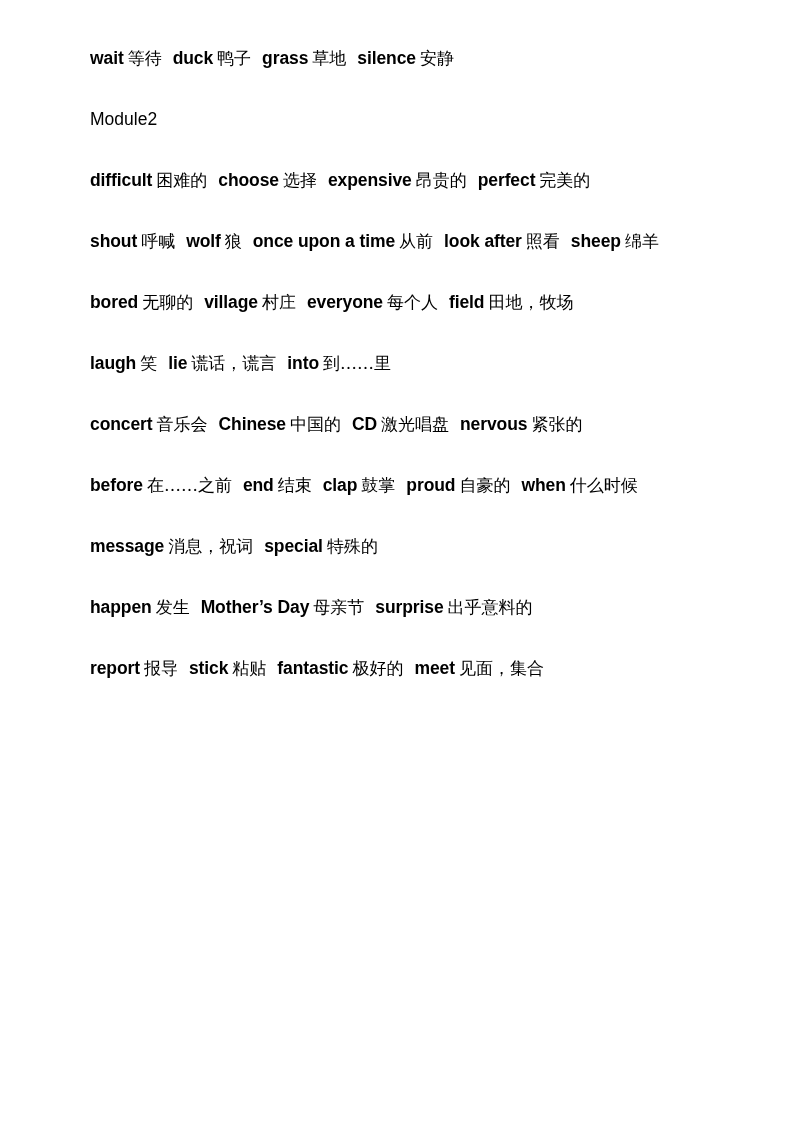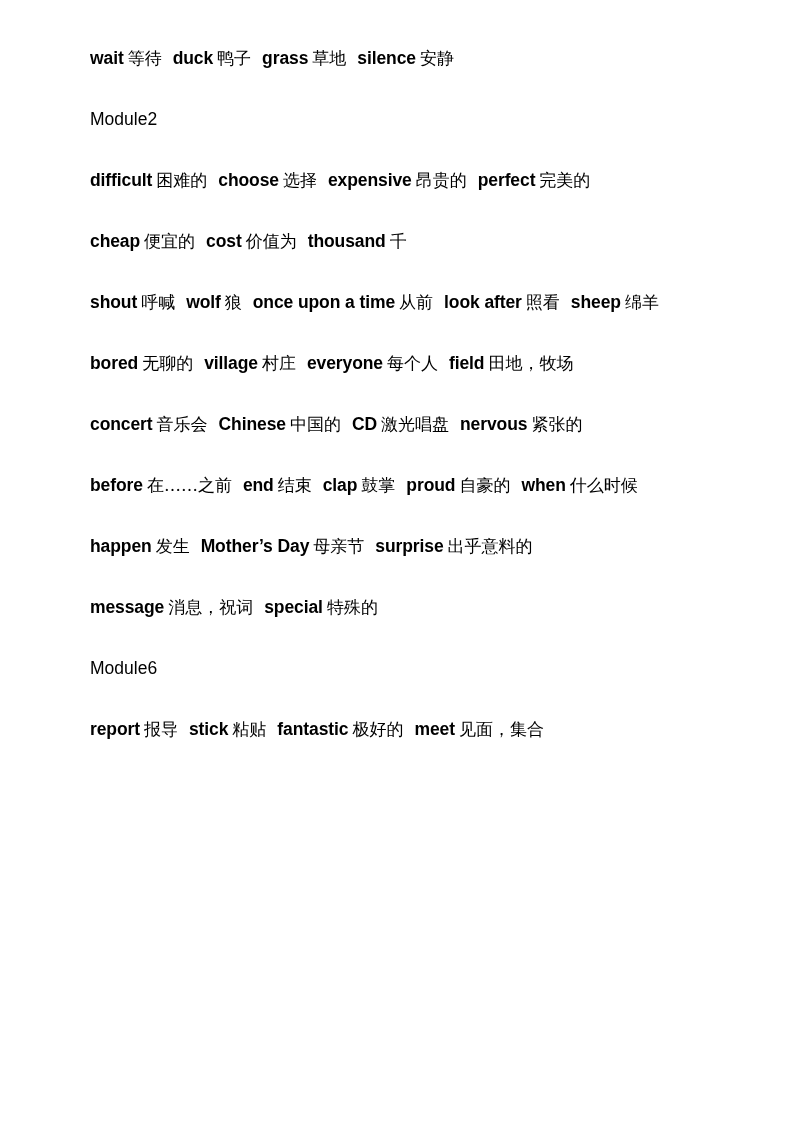--- a/index.html
+++ b/index.html
@@ -69,23 +69,22 @@
   }
 </style>
 </head>
 <body>
 
 <div class="page">
   <div class="doc-body">
       <p class="para"><span class="en">wait</span><span class="gap"></span><span class="cn">等待</span><span class="gap2"></span><span class="en">duck</span><span class="gap"></span><span class="cn">鸭子</span><span class="gap2"></span><span class="en">grass</span><span class="gap"></span><span class="cn">草地</span><span class="gap2"></span><span class="en">silence</span><span class="gap"></span><span class="cn">安静</span></p>
       <p class="para"><span class="mod">Module2</span></p>
       <p class="para"><span class="en">difficult</span><span class="gap"></span><span class="cn">困难的</span><span class="gap2"></span><span class="en">choose</span><span class="gap"></span><span class="cn">选择</span><span class="gap2"></span><span class="en">expensive</span><span class="gap"></span><span class="cn">昂贵的</span><span class="gap2"></span><span class="en">perfect</span><span class="gap"></span><span class="cn">完美的</span></p>
-      <p class="para"><span class="en">cheap</span><span class="gap"></span><span class="cn">便宜的</span><span class="gap2"></span><span class="en">cost</span><span class="gap"></span><span class="cn">价值为</span><span class="gap2"></span><span class="en">thousand</span><span class="gap"></span><span class="cn">千</span></p>
       <p class="para"><span class="en">shout</span><span class="gap"></span><span class="cn">呼喊</span><span class="gap2"></span><span class="en">wolf</span><span class="gap"></span><span class="cn">狼</span><span class="gap2"></span><span class="en">once upon a time</span><span class="gap"></span><span class="cn">从前</span><span class="gap2"></span><span class="en">look after</span><span class="gap"></span><span class="cn">照看</span><span class="gap2"></span><span class="en">sheep</span><span class="gap"></span><span class="cn">绵羊</span></p>
       <p class="para"><span class="en">bored</span><span class="gap"></span><span class="cn">无聊的</span><span class="gap2"></span><span class="en">village</span><span class="gap"></span><span class="cn">村庄</span><span class="gap2"></span><span class="en">everyone</span><span class="gap"></span><span class="cn">每个人</span><span class="gap2"></span><span class="en">field</span><span class="gap"></span><span class="cn">田地，牧场</span></p>
+      <p class="para"><span class="en">laugh</span><span class="gap"></span><span class="cn">笑</span><span class="gap2"></span><span class="en">lie</span><span class="gap"></span><span class="cn">谎话，谎言</span><span class="gap2"></span><span class="en">into</span><span class="gap"></span><span class="cn">到……里</span></p>
       <p class="para"><span class="en">concert</span><span class="gap"></span><span class="cn">音乐会</span><span class="gap2"></span><span class="en">Chinese</span><span class="gap"></span><span class="cn">中国的</span><span class="gap2"></span><span class="en">CD</span><span class="gap"></span><span class="cn">激光唱盘</span><span class="gap2"></span><span class="en">nervous</span><span class="gap"></span><span class="cn">紧张的</span></p>
       <p class="para"><span class="en">before</span><span class="gap"></span><span class="cn">在……之前</span><span class="gap2"></span><span class="en">end</span><span class="gap"></span><span class="cn">结束</span><span class="gap2"></span><span class="en">clap</span><span class="gap"></span><span class="cn">鼓掌</span><span class="gap2"></span><span class="en">proud</span><span class="gap"></span><span class="cn">自豪的</span><span class="gap2"></span><span class="en">when</span><span class="gap"></span><span class="cn">什么时候</span></p>
+      <p class="para"><span class="en">message</span><span class="gap"></span><span class="cn">消息，祝词</span><span class="gap2"></span><span class="en">special</span><span class="gap"></span><span class="cn">特殊的</span></p>
       <p class="para"><span class="en">happen</span><span class="gap"></span><span class="cn">发生</span><span class="gap2"></span><span class="en">Mother’s Day</span><span class="gap"></span><span class="cn">母亲节</span><span class="gap2"></span><span class="en">surprise</span><span class="gap"></span><span class="cn">出乎意料的</span></p>
-      <p class="para"><span class="en">message</span><span class="gap"></span><span class="cn">消息，祝词</span><span class="gap2"></span><span class="en">special</span><span class="gap"></span><span class="cn">特殊的</span></p>
-      <p class="para"><span class="mod">Module6</span></p>
       <p class="para"><span class="en">report</span><span class="gap"></span><span class="cn">报导</span><span class="gap2"></span><span class="en">stick</span><span class="gap"></span><span class="cn">粘贴</span><span class="gap2"></span><span class="en">fantastic</span><span class="gap"></span><span class="cn">极好的</span><span class="gap2"></span><span class="en">meet</span><span class="gap"></span><span class="cn">见面，集合</span></p>
     </div>
 </div>
 
 </body></html>

